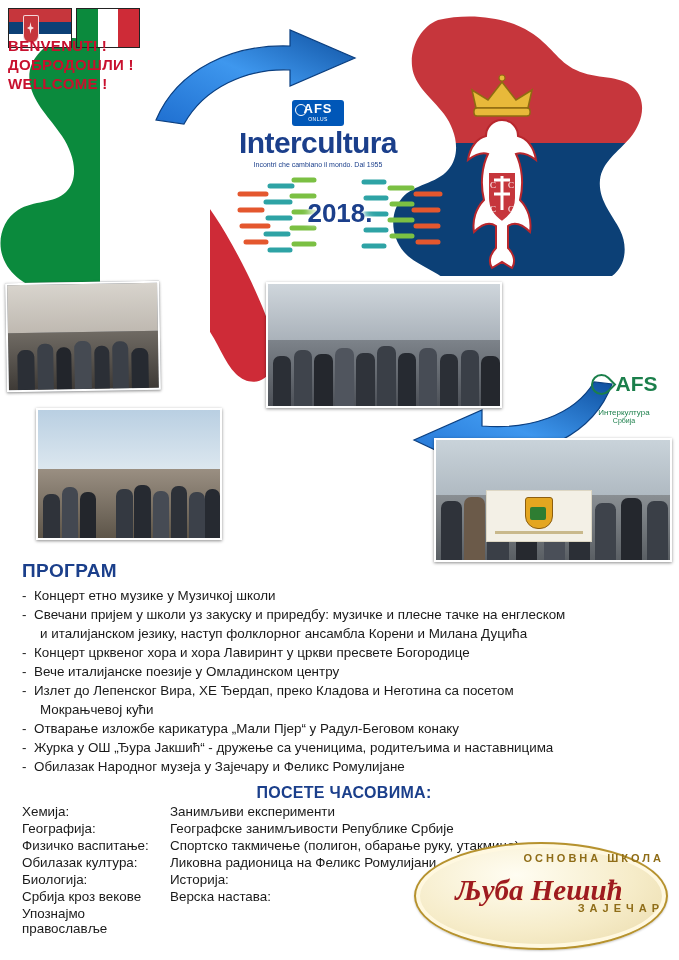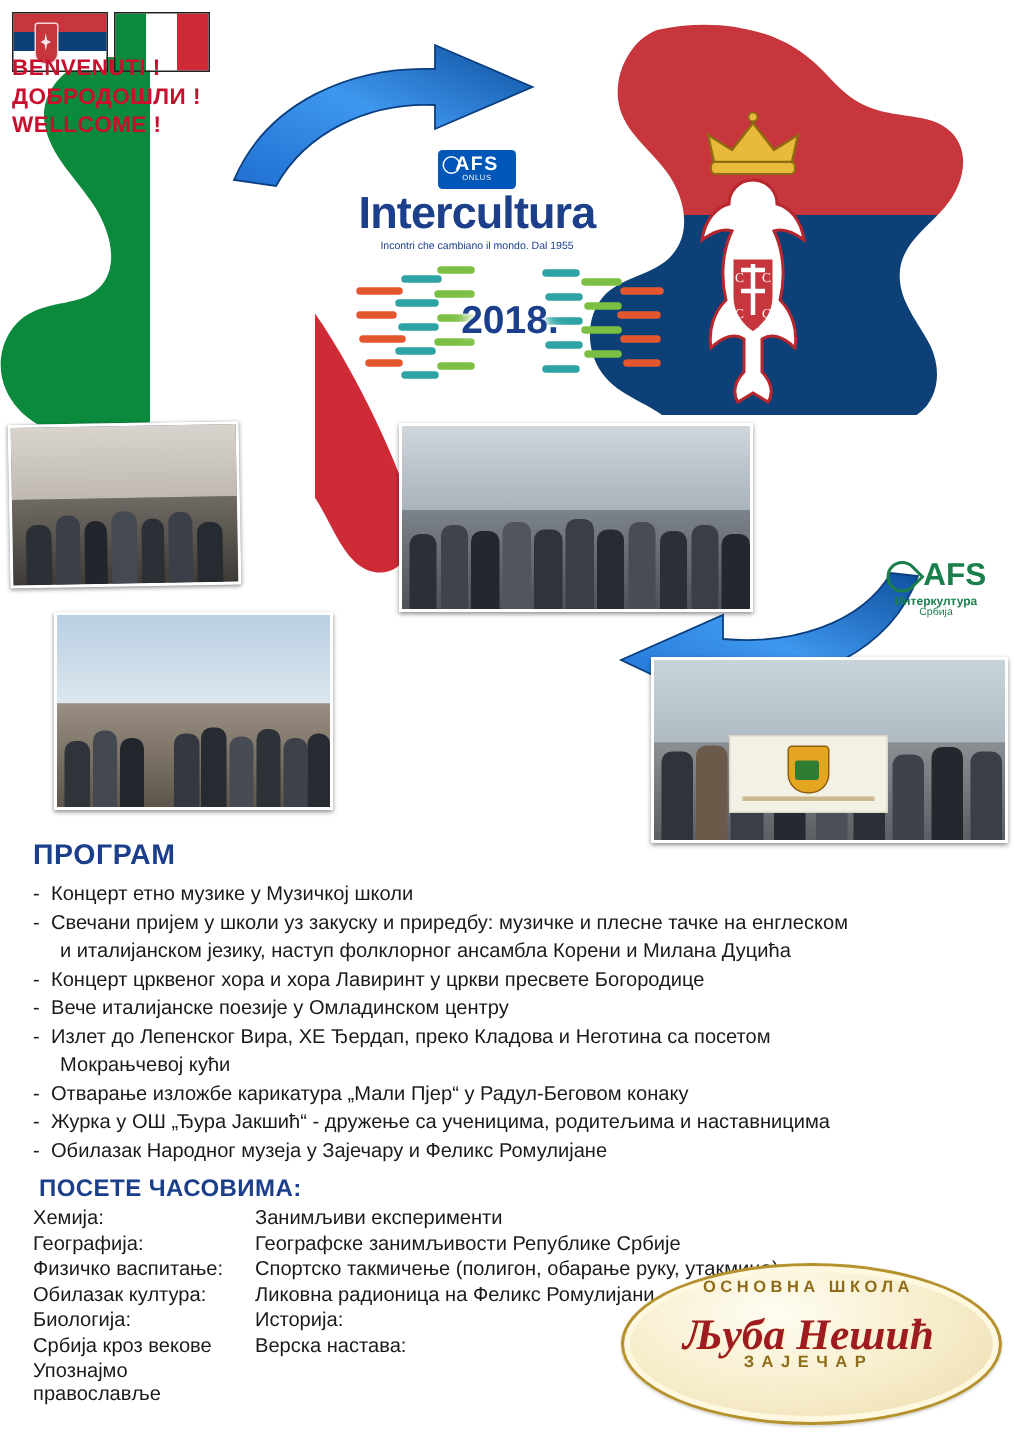--- a/index.html
+++ b/index.html
@@ -193,21 +193,21 @@
     color: #1b7f4b;
     font-weight: bold;
     font-size: 21px;
   }
   .afs-srb .leaf {
     width: 17px; height: 17px;
     border: 2.4px solid #1b7f4b;
     border-radius: 50% 0 50% 50%;
     transform: rotate(45deg);
   }
-  .afs-srb .sub1 { color: #1b7f4b; font-size: 8px; font-weight: bold; }
+  .afs-srb .sub1 { color: #1b7f4b; font-size: 8px; font-weight: normal; margin-top: 12px; }
   .afs-srb .sub2 { color: #1b7f4b; font-size: 7px; }
 
   
   .photo {
     position: absolute;
     border: 2px solid #fff;
     box-shadow: 0 1px 3px rgba(0,0,0,.45);
     overflow: hidden;
     z-index: 22;
     background: #8a8f96;
@@ -295,20 +295,21 @@
     display: block;
     padding-left: 6px;
   }
 
   .classes-title {
     color: #1b3f8b;
     font-weight: bold;
     font-size: 16px;
     letter-spacing: .3px;
     margin: 8px 0 2px 4px;
+    text-align: center;
   }
   .classes {
     display: grid;
     grid-template-columns: 148px 1fr;
     row-gap: 2px;
     font-size: 13.4px;
     color: #1a1a1a;
   }
   .classes .subj { white-space: nowrap; }
 
@@ -338,21 +339,21 @@
     font-family: "Liberation Serif", serif;
     font-style: italic;
     font-weight: bold;
     font-size: 29px;
     color: #9e1b20;
     text-shadow: 1px 1px 0 #fff2c8;
   }
   .seal .arc-top, .seal .arc-bottom {
     position: absolute;
     width: 250px;
-    text-align: center;
+    text-align: right;
     font-size: 11px;
     font-weight: bold;
     letter-spacing: 3px;
     color: #8f6d18;
   }
   .seal .arc-top { top: 10px; }
   .seal .arc-bottom { top: 60px; letter-spacing: 5px; }
 </style>
 </head>
 <body>

